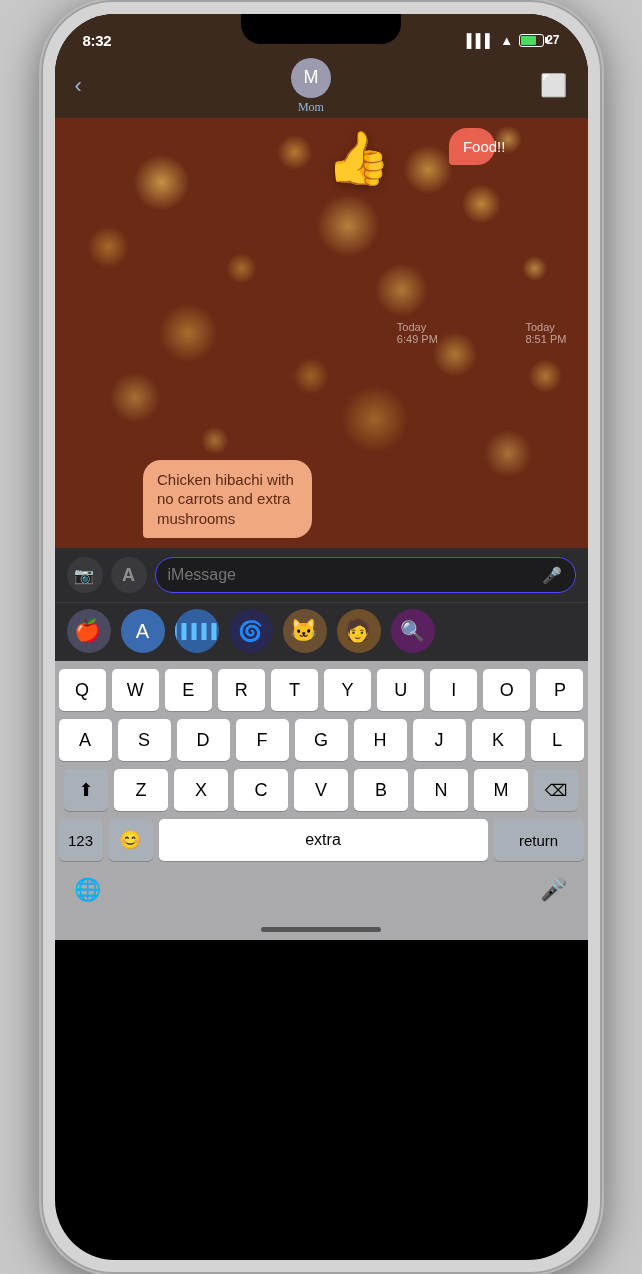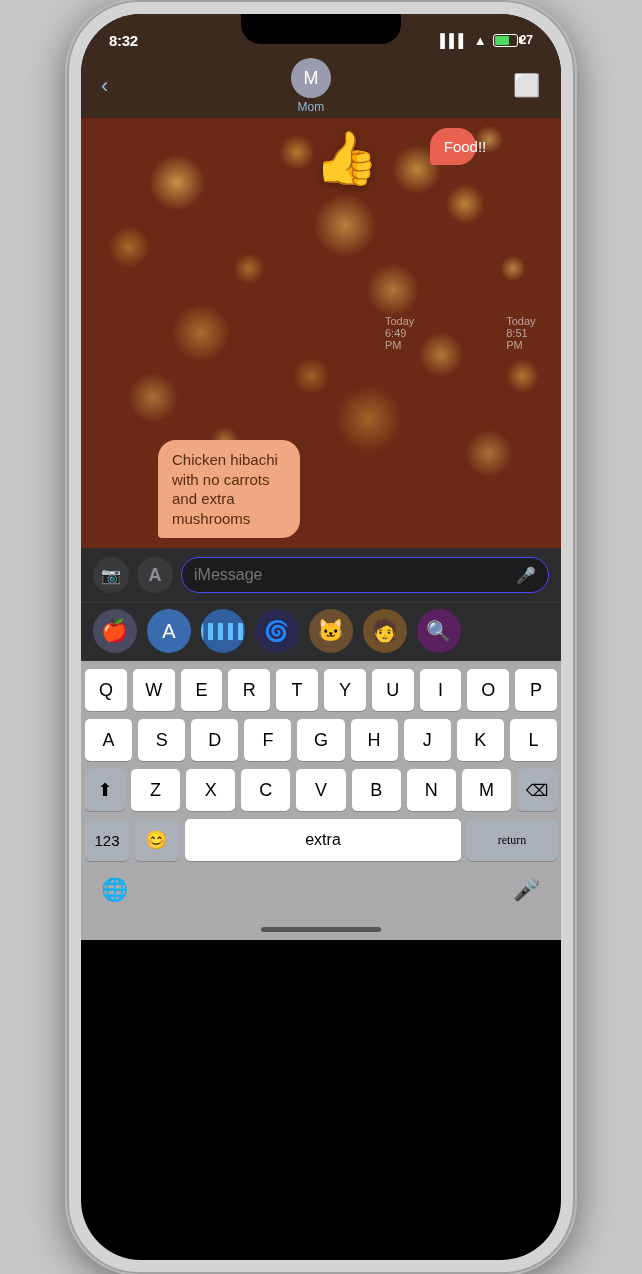--- a/index.html
+++ b/index.html
@@ -6,21 +6,21 @@
     body {
       background: #c8c8c8;
       display: flex;
       justify-content: center;
       align-items: center;
       min-height: 100vh;
       font-family: -apple-system, BlinkMacSystemFont, 'Helvetica Neue', sans-serif;
     }
 
     .phone-frame {
-      width: 508px;
+      width: 561px;
       height: 1274px;
       background: #d4d4d4;
       border-radius: 72px;
       padding: 14px;
       box-shadow:
         inset 0 0 0 2px #a0a0a0,
         0 0 0 2px #b8b8b8,
         0 8px 40px rgba(0,0,0,0.5);
       position: relative;
     }
@@ -144,20 +144,21 @@
       justify-content: center;
       color: white;
       font-size: 18px;
       font-weight: 500;
       margin-bottom: 2px;
     }
 
     .nav-name {
       color: #8eb8d8;
       font-size: 12px;
+      font-family: Liberation Serif, serif;
     }
 
     .nav-video {
       color: #8eb8d8;
       font-size: 22px;
     }
 
     
     .chat-area {
       background: #5c2a1a;
@@ -395,22 +396,21 @@
     }
     .key-space {
       flex: 1;
       background: white;
       font-size: 16px;
       color: #000;
     }
     .key-return {
       width: 90px;
       background: #aab0b7;
-      font-size: 12px;
-      font-family: Liberation Serif, serif;
+      font-size: 15px;
     }
 
     .keyboard-bottom-bar {
       background: #aaaaad;
       display: flex;
       justify-content: space-between;
       align-items: center;
       padding: 4px 20px 20px;
     }
 

